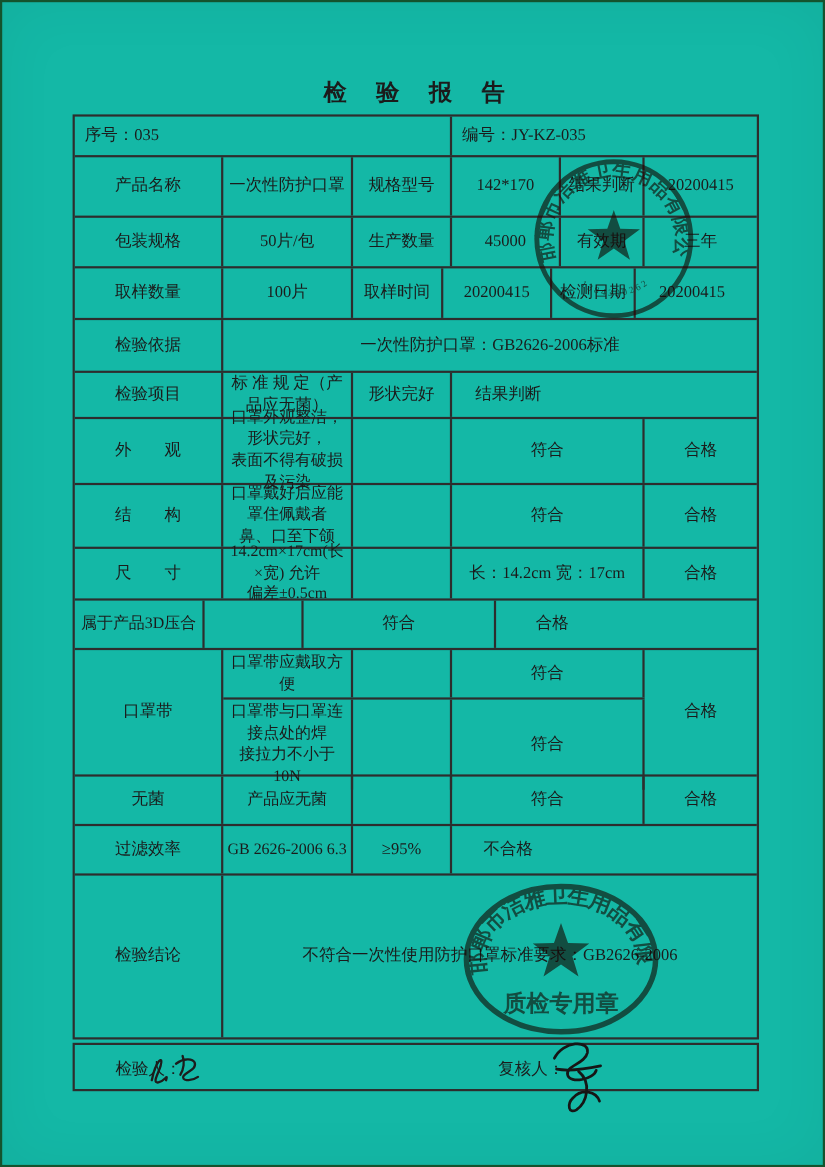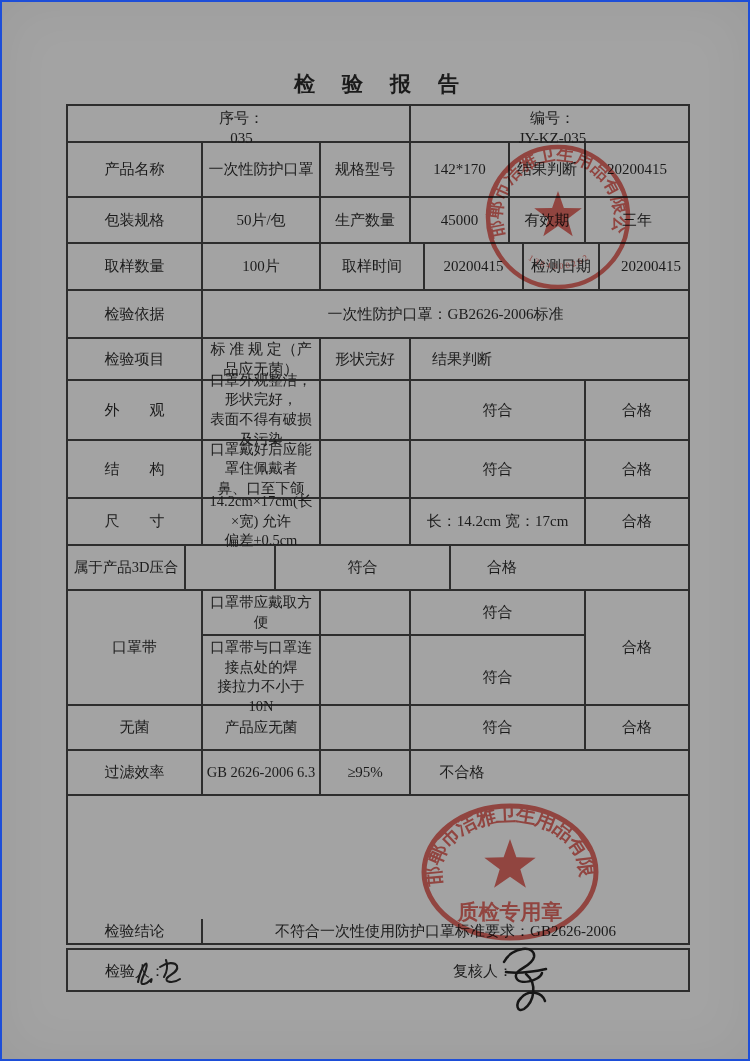--- a/index.html
+++ b/index.html
@@ -1,42 +1,42 @@
 <!DOCTYPE html>
 <html><head>
 <meta charset="utf-8">
 <style>
   html,body{margin:0;padding:0;background:#e9e9e9;}
   .page{
     position:relative;width:750px;height:1061px;margin:0 auto;
-    background:#a3a3a3;color:#1b1b1b;
+    background:#14b8a6;color:#1b1b1b;
     font-family:"Liberation Serif","DejaVu Serif",serif;
-    border:2px solid #1d4ed8;box-sizing:border-box;
+    border:2px solid #14532d;box-sizing:border-box;
     box-shadow:inset 0 0 55px rgba(0,0,0,.05);
     overflow:hidden;
   }
   .title{
     position:absolute;left:64px;top:68px;width:624px;
     text-align:center;font-size:21px;font-weight:bold;letter-spacing:3px;
   }
   .tbl{
     position:absolute;left:64px;top:102px;width:624px;
     border:2px solid #2d2d2d;box-sizing:border-box;
     display:flex;flex-direction:column;
   }
   .row{display:flex;border-bottom:2px solid #2d2d2d;box-sizing:border-box;}
-  .row:last-child{border-bottom:none;align-items:flex-end;}
+  .row:last-child{border-bottom:none;}
   .cell{
     border-right:2px solid #2d2d2d;box-sizing:border-box;
     display:flex;align-items:center;justify-content:center;
     text-align:center;font-size:15px;line-height:1.35;
     white-space:pre-line;flex:0 0 auto;padding:2px 3px;
   }
   .cell:last-child{border-right:none;}
-  .cell.left{justify-content:flex-start;text-align:left;padding-left:9px;flex-direction:column;}
+  .cell.left{justify-content:flex-start;text-align:left;padding-left:9px;}
   .small{font-size:14.5px;}
   .mid{display:flex;flex-direction:column;box-sizing:border-box;flex:0 0 383px;}
   .subrow{display:flex;border-bottom:2px solid #2d2d2d;box-sizing:border-box;}
   .subrow:last-child{border-bottom:none;flex:1;}
   .sigbox{
     position:absolute;left:64px;top:946px;width:624px;height:44px;
     border:2px solid #2d2d2d;box-sizing:border-box;font-size:15px;
   }
   .sigbox .lbl{position:absolute;top:12px;margin-left:29px;}
   .seal{position:absolute;opacity:.82;mix-blend-mode:multiply;}
@@ -75,21 +75,21 @@
       <div class="cell" style="width:118px">50片/包</div>
       <div class="cell" style="width:90px">生产数量</div>
       <div class="cell" style="width:99px">45000</div>
       <div class="cell" style="width:76px">有效期</div>
       <div class="cell" style="width:102px">三年</div>
     </div>
 
     <div class="row" style="height:47px">
       <div class="cell" style="width:135px">取样数量</div>
       <div class="cell" style="width:118px">100片</div>
-      <div class="cell" style="width:104px">取样时间</div>
+      <div class="cell" style="width:82px">取样时间</div>
       <div class="cell" style="width:99px">20200415</div>
       <div class="cell" style="width:76px">检测日期</div>
       <div class="cell" style="width:102px">20200415</div>
     </div>
 
     <div class="row" style="height:48px">
       <div class="cell" style="width:135px">检验依据</div>
       <div class="cell" style="width:485px">一次性防护口罩：GB2626-2006标准</div>
     </div>
 

